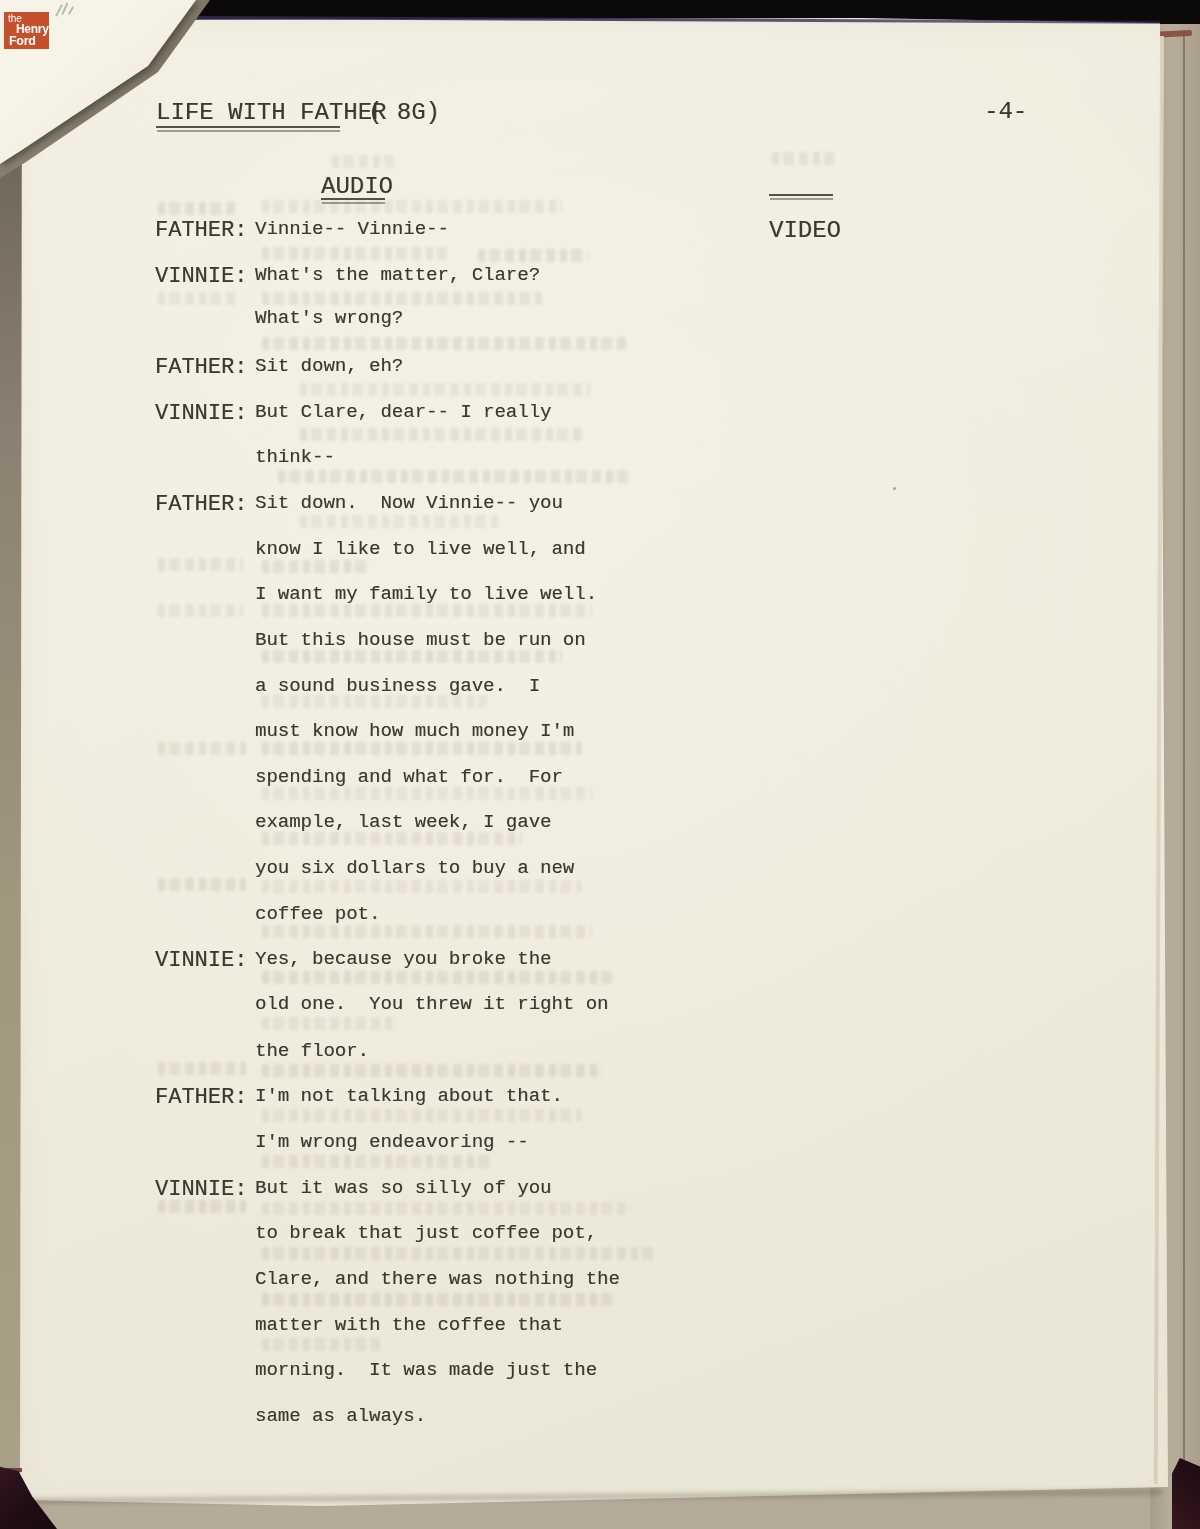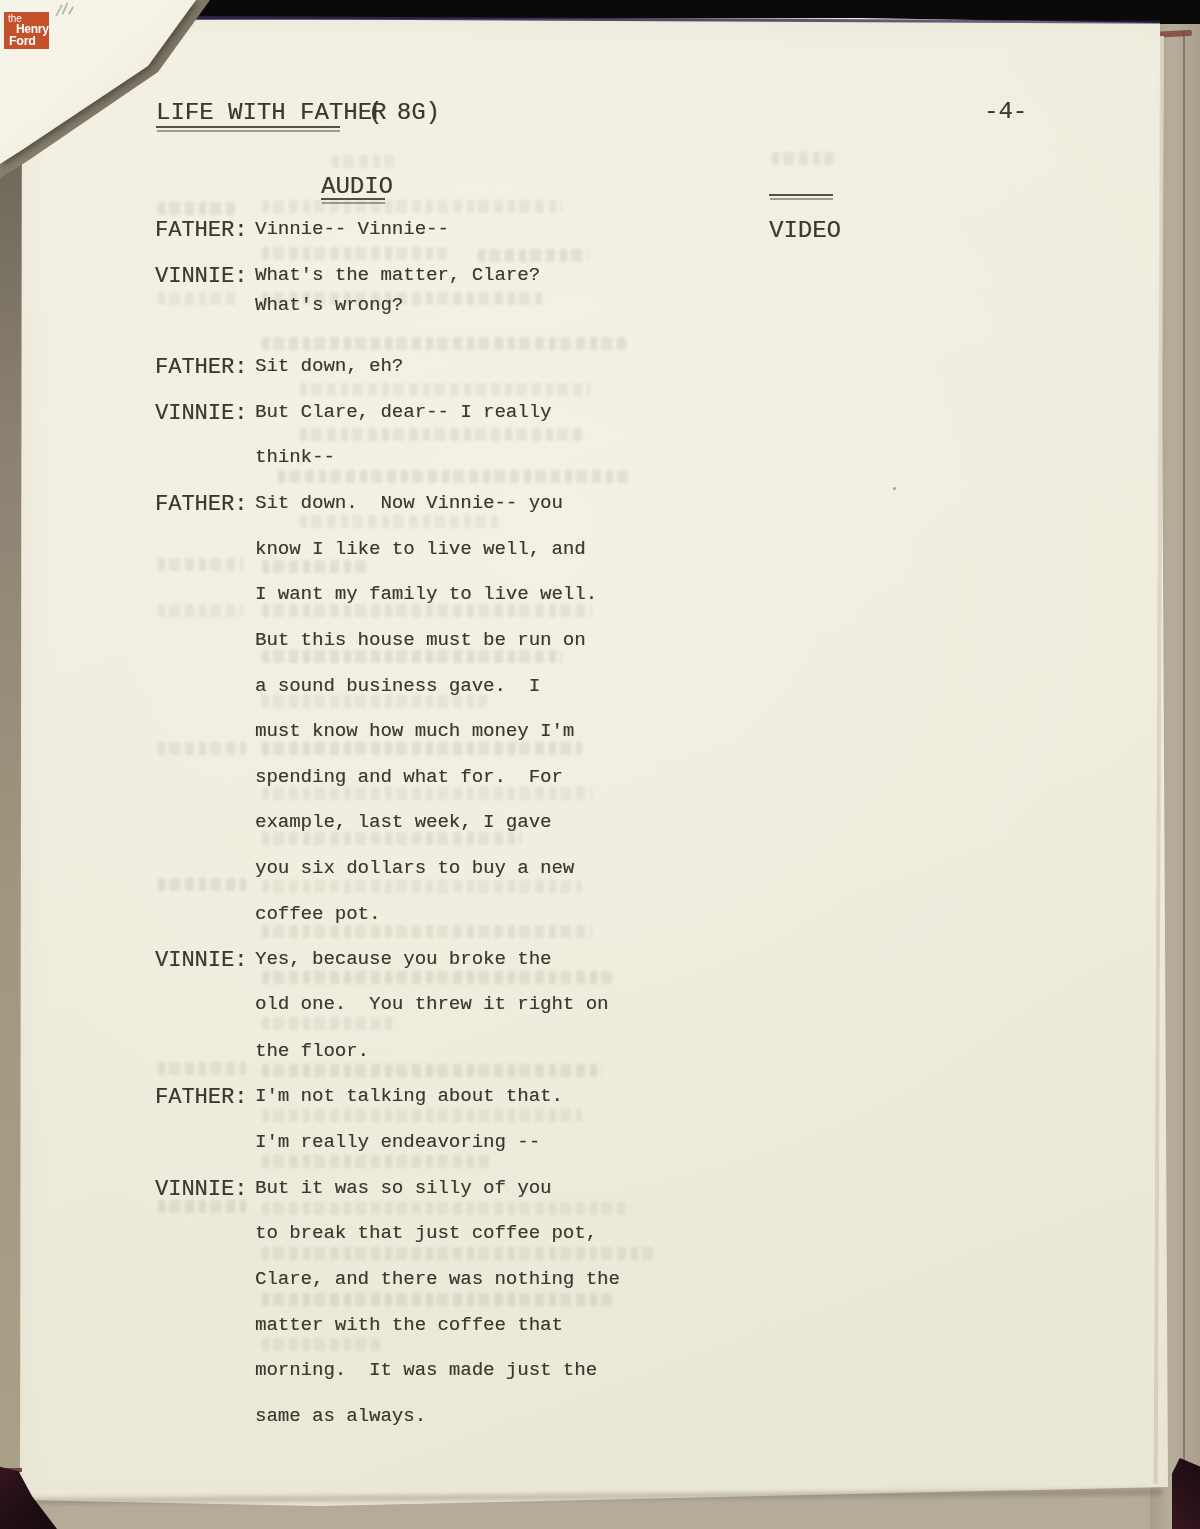--- a/index.html
+++ b/index.html
@@ -151,21 +151,21 @@
 
     <div id="lines">
         <div class="line" style="top: 218px;">
           <span class="spk">FATHER:</span>
           <span class="txt">Vinnie-- Vinnie--</span>
         </div>
         <div class="line" style="top: 263.65px;">
           <span class="spk">VINNIE:</span>
           <span class="txt">What's the matter, Clare?</span>
         </div>
-        <div class="line" style="top: 294px;">
+        <div class="line" style="top: 307px;">
           <span class="txt">What's wrong?</span>
         </div>
         <div class="line" style="top: 354.95px;">
           <span class="spk">FATHER:</span>
           <span class="txt">Sit down, eh?</span>
         </div>
         <div class="line" style="top: 400.6px;">
           <span class="spk">VINNIE:</span>
           <span class="txt">But Clare, dear-- I really</span>
         </div>
@@ -211,21 +211,21 @@
           <span class="txt">old one.  You threw it right on</span>
         </div>
         <div class="line" style="top: 1039.7px;">
           <span class="txt">the floor.</span>
         </div>
         <div class="line" style="top: 1085.35px;">
           <span class="spk">FATHER:</span>
           <span class="txt">I'm not talking about that.</span>
         </div>
         <div class="line" style="top: 1131px;">
-          <span class="txt">I'm really endeavoring --</span>
+          <span class="txt">I'm wrong endeavoring --</span>
         </div>
         <div class="line" style="top: 1176.65px;">
           <span class="spk">VINNIE:</span>
           <span class="txt">But it was so silly of you</span>
         </div>
         <div class="line" style="top: 1222.3px;">
           <span class="txt">to break that just coffee pot,</span>
         </div>
         <div class="line" style="top: 1267.95px;">
           <span class="txt">Clare, and there was nothing the</span>

